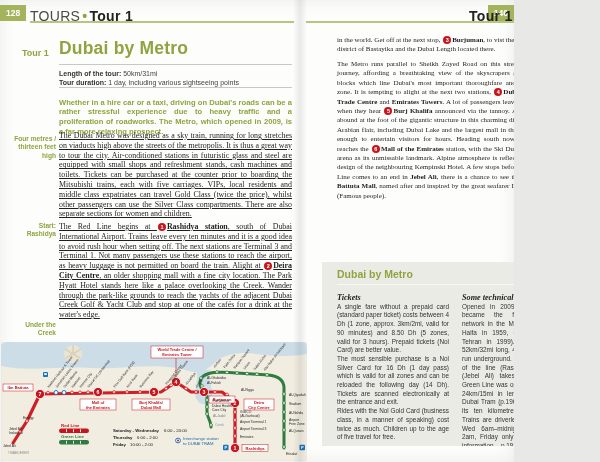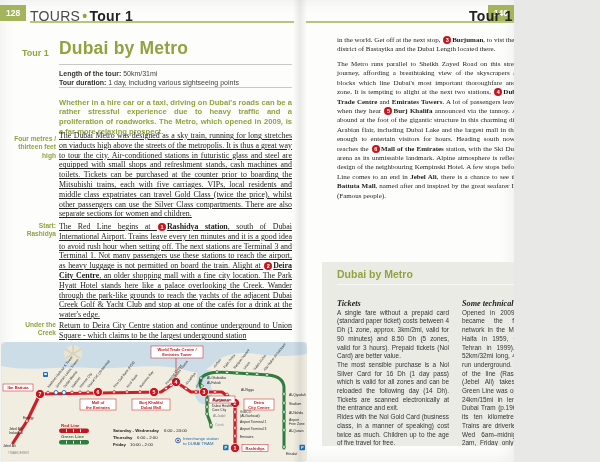--- a/index.html
+++ b/index.html
@@ -30,21 +30,21 @@
               line-height:8.4px;font-weight:bold;color:#8fa440;}
   .marginnote-r{position:absolute;left:548px;width:48px;text-align:left;font-size:6.6px;
               line-height:8.4px;font-weight:bold;color:#8fa440;}
   .badge{display:inline-block;width:8px;height:8px;border-radius:50%;background:#c5161d;color:#fff;
          font-family:"Liberation Sans",sans-serif;font-size:5.5px;font-weight:bold;text-align:center;
          line-height:8px;vertical-align:0;margin:0 1px;}
   
   .infobox{position:absolute;left:322px;top:262px;width:264px;height:184px;background:#ebebe6;overflow:hidden;}
   .ib-title{position:absolute;left:15px;top:6px;font-size:10.5px;font-weight:bold;color:#8fa440;}
   .ib-rule{position:absolute;left:15px;top:22px;width:234px;height:1px;background:#f7f7f4;}
-  .ib-col{position:absolute;top:38px;width:112px;font-size:6.4px;line-height:8.7px;color:#333;text-align:justify;}
+  .ib-col{position:absolute;top:32px;width:112px;font-size:6.4px;line-height:8.7px;color:#333;text-align:justify;}
   .ib-head{font-family:"Liberation Serif",serif;font-style:italic;font-weight:bold;font-size:8.2px;
            color:#1d1d1d;margin:0 0 3px 0;text-align:left;}
   .ib-col p{margin:0;}
   
   .map{position:absolute;left:1px;top:342px;width:306px;height:119px;}
   .mlab{font:3.4px "Liberation Sans",sans-serif;fill:#2a2a2a;}
   .mlab-gray{font:3.4px "Liberation Sans",sans-serif;fill:#7d7d7d;}
   .mlab-blue{font:3.4px "Liberation Sans",sans-serif;fill:#7f9db4;}
   .rbox{fill:#fff;stroke:#c5161d;stroke-width:.5;}
   .rbox-text{font:bold 4px "Liberation Sans",sans-serif;fill:#c5161d;text-anchor:middle;}
@@ -84,21 +84,20 @@
   <div class="marginnote" style="top:135px;">Four metres / thirteen feet high</div>
   <p class="bodyp lp" style="top:131px;">The Dubai Metro was designed as a sky train, running for long stretches on viaducts high above the streets of the metropolis. It is thus a great way to tour the city. Air-conditioned stations in futuristic glass and steel are equipped with small shops and refreshment stands, cash machines and toilets. Tickets can be purchased at the counter prior to boarding the Mitsubishi trains, each with five carriages. VIPs, local residents and middle class expatriates can travel Gold Class (twice the price), whilst other passengers can use the Silver Class compartments. There are also separate sections for women and children.</p>
 
   <div class="marginnote" style="top:222px;">
     <div>Start:</div>
     <div>Rashidya</div>
   </div>
   <p class="bodyp lp" style="top:222px;"><span>The Red Line begins at </span><span class="badge">1</span><b>Rashidya station</b><span>, south of Dubai International Airport. Trains leave every ten minutes and it is a good idea to avoid rush hour when setting off. The next stations are Terminal 3 and Terminal 1. Not many passengers use these stations to reach the airport, as heavy luggage is not permitted on board the train. Alight at </span><span class="badge">2</span><b>Deira City Centre</b><span>, an older shopping mall with a fine city location. The Park Hyatt Hotel stands here like a palace overlooking the Creek. Wander through the park-like grounds to reach the yachts of the adjacent Dubai Creek Golf &amp; Yacht Club and stop at one of the cafés for a drink at the water's edge.</span></p>
 
   <div class="marginnote" style="top:321px;">Under the Creek</div>
-  <p class="bodyp lp" style="top:321px;">Return to Deira City Centre station and continue underground to Union Square - which claims to be the largest underground station</p>
 
   <div class="map">
   <svg width="306" height="119" viewBox="0 0 306 119" xmlns="http://www.w3.org/2000/svg">
 
     <rect x="0" y="0" width="306" height="119" rx="3" fill="#f1ede1" stroke="#ddd" stroke-width="0.5"></rect>
 
     <path d="M0,3 Q3,0 6,0 H300 Q306,0 306,6 V12 C270,18 252,8 232,12 C216,15 212,24 204,28 C194,33 188,28 176,26 C146,21 118,28 90,26 C58,24 28,30 0,24 Z" fill="#ccdde8"></path>
 
     <path d="M195,27 C199,38 191,50 196,58 C200,65 209,63 211,56 C213,46 206,38 209,28 Z" fill="#ccdde8"></path>
 

